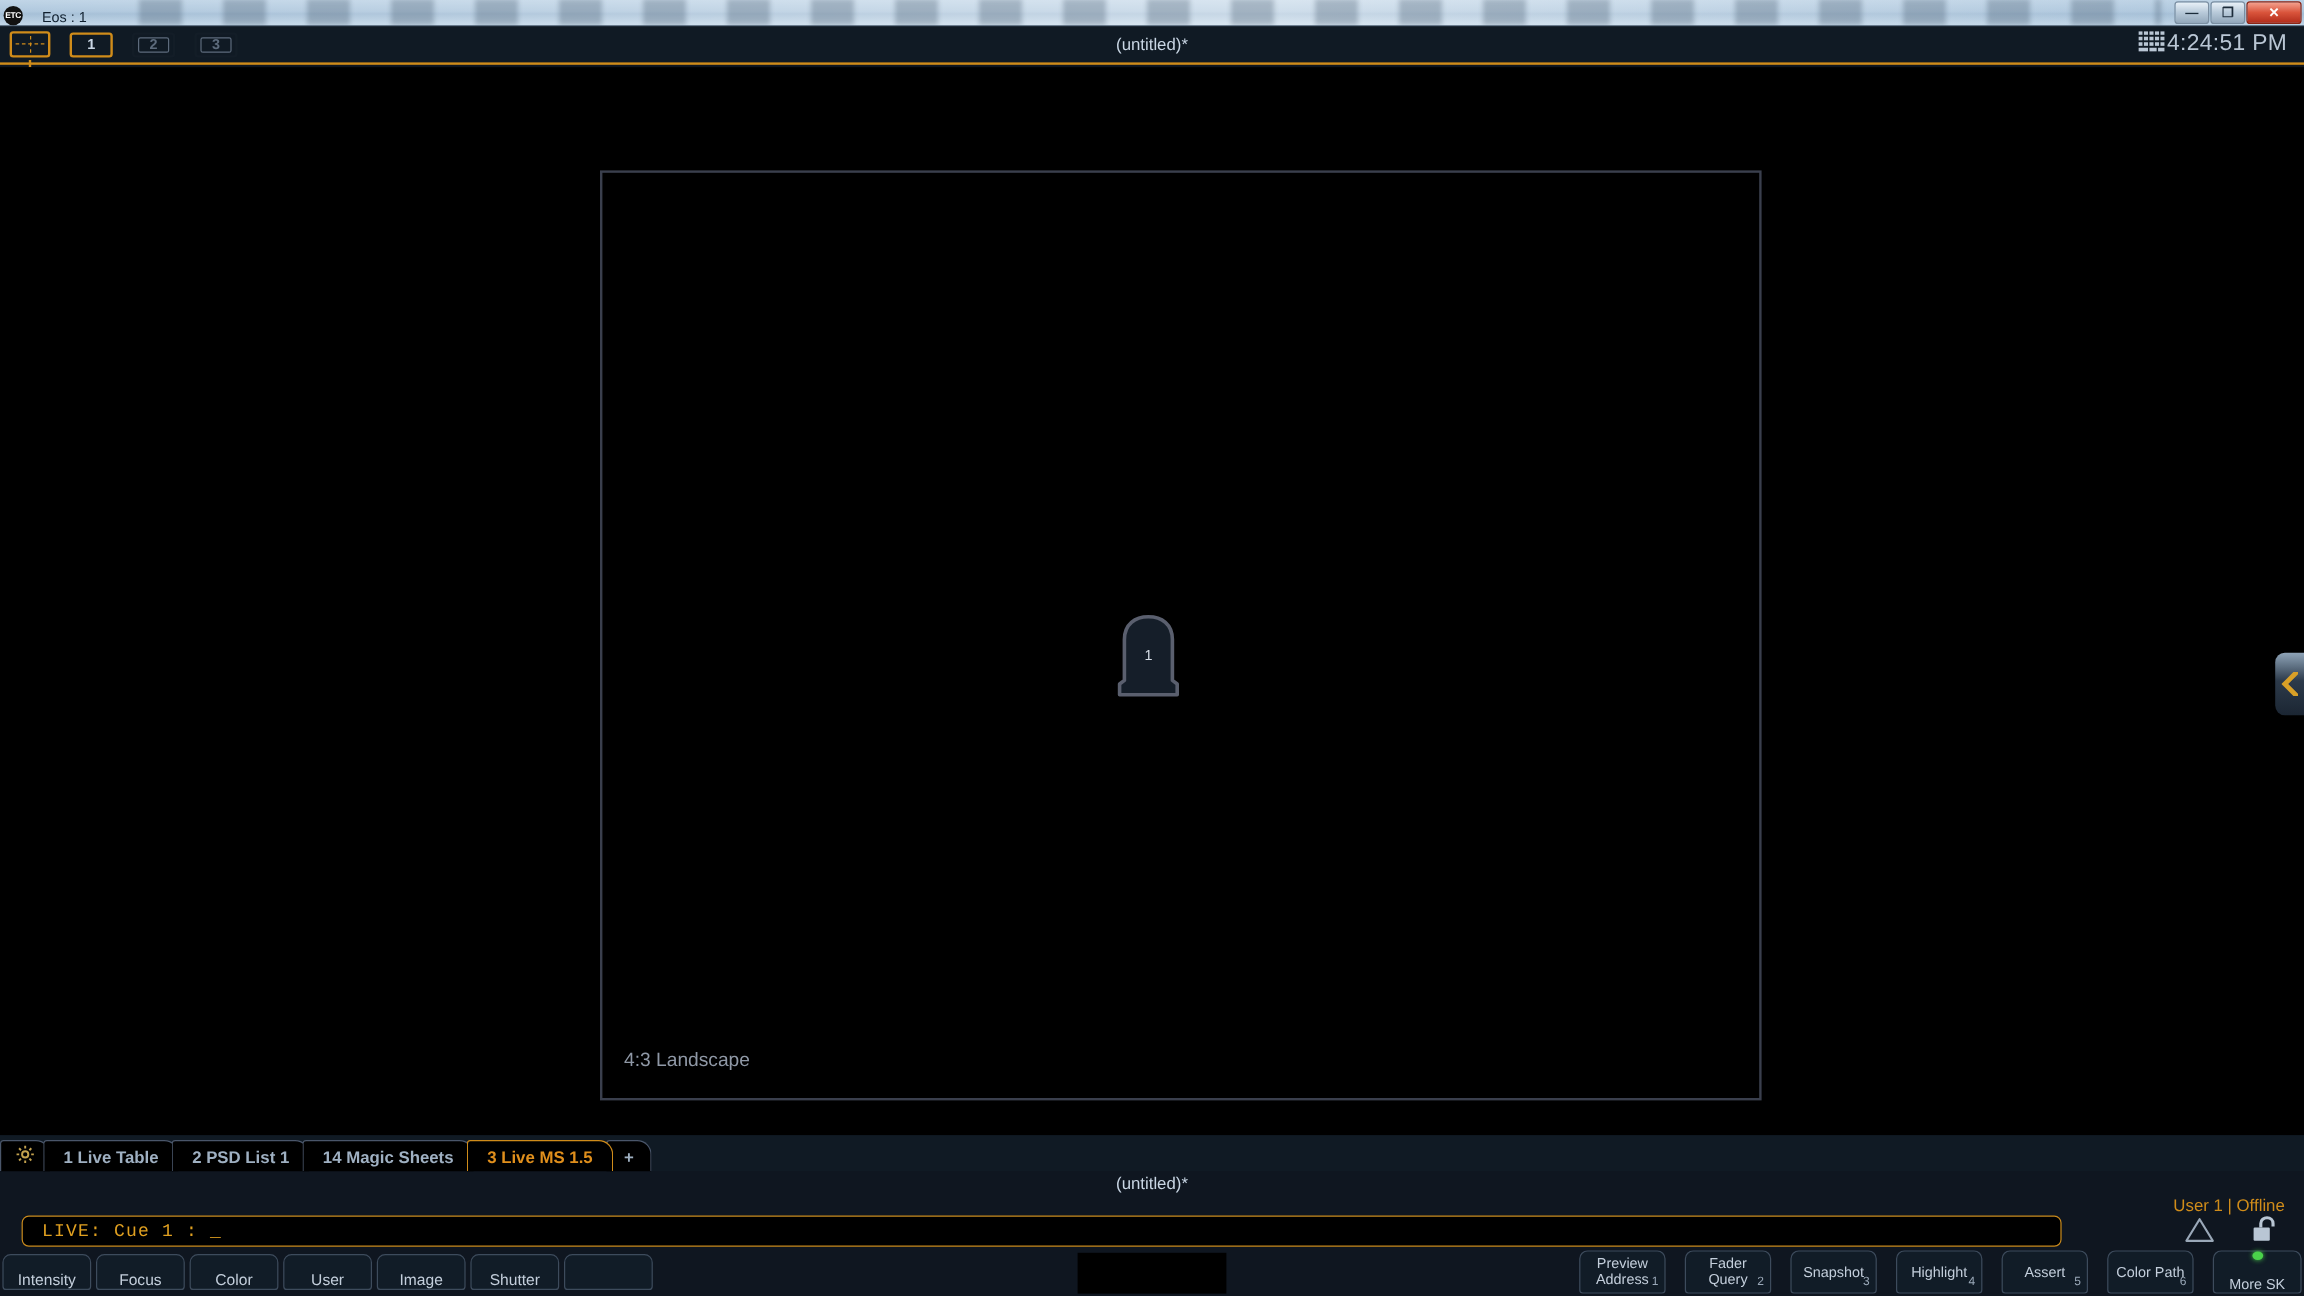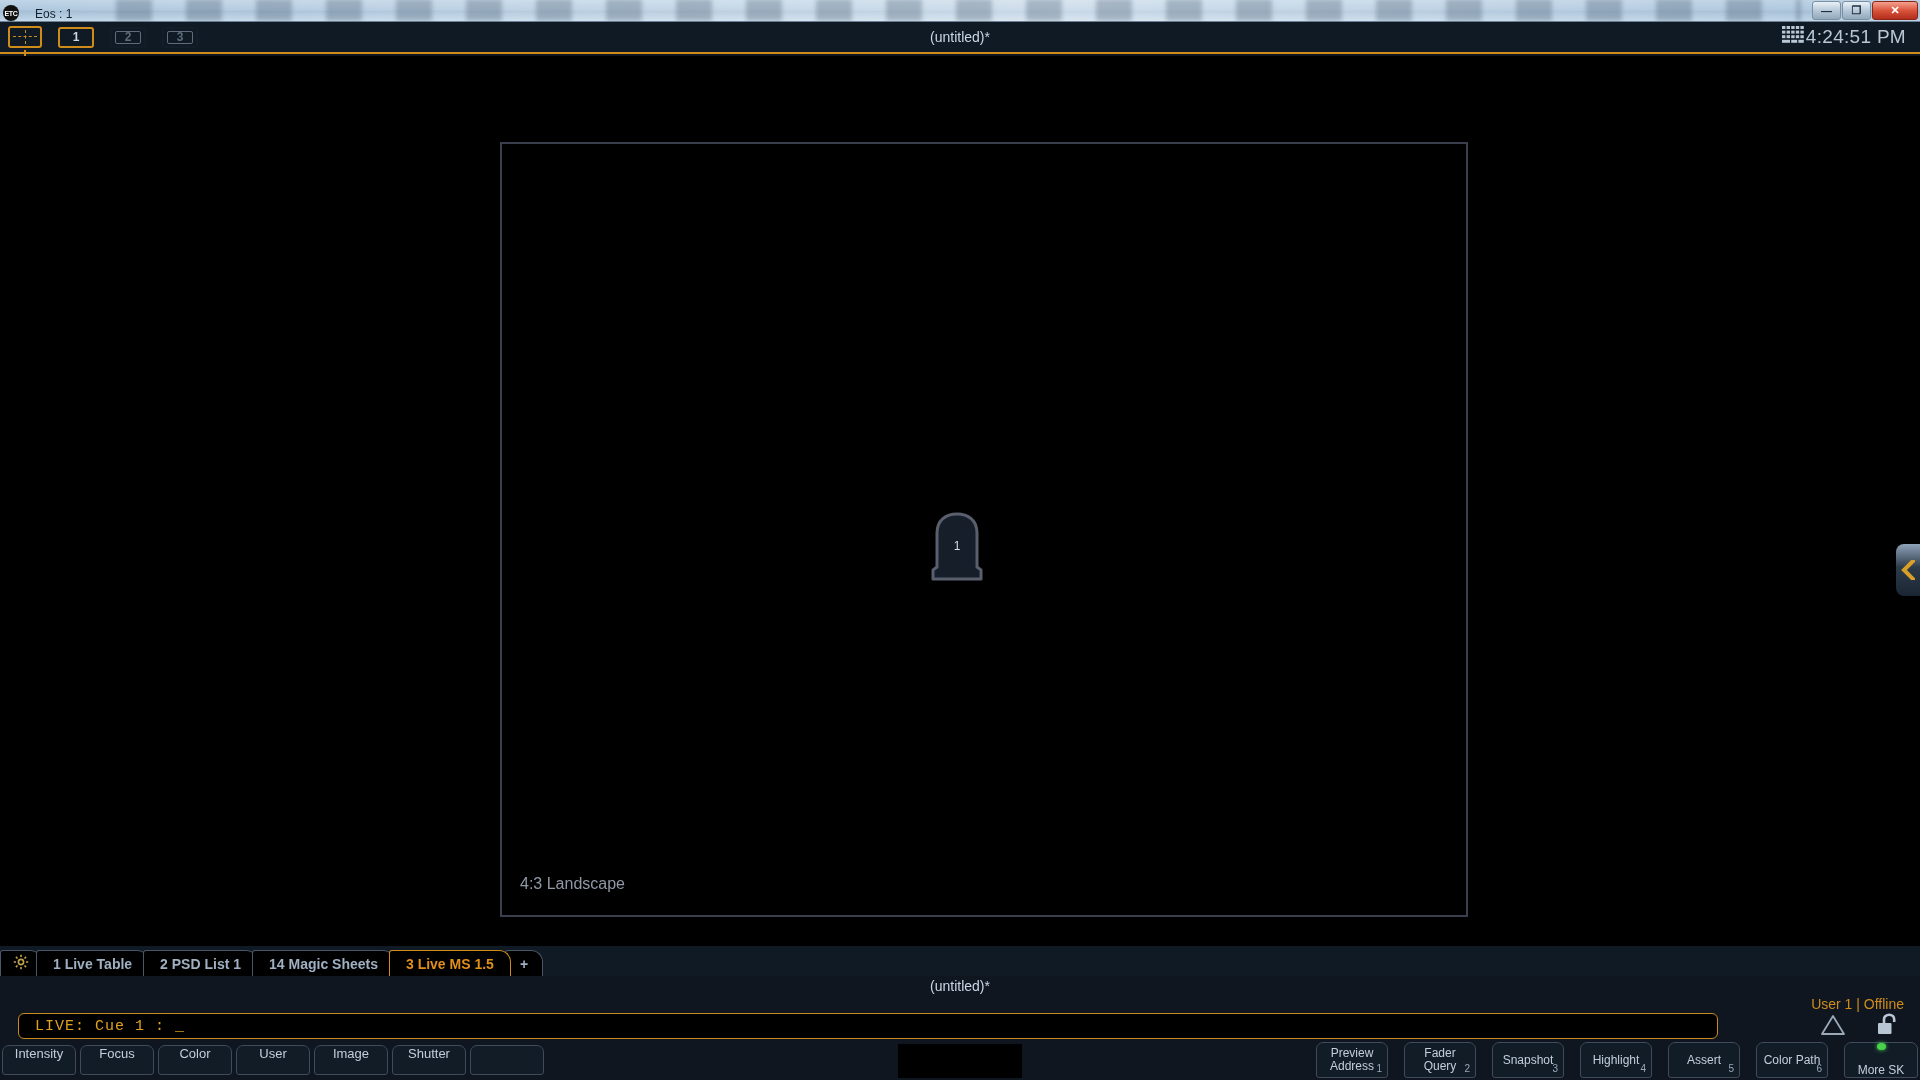--- a/index.html
+++ b/index.html
@@ -172,21 +172,21 @@
     display:flex; align-items:center; padding-left:16px;
     font-family:"Liberation Mono", monospace;
     font-size:15px; color:#e0a020; letter-spacing:1px;
   }
 
   
   .sk-left{ position:absolute; left:2px; top:1045px; display:flex; gap:4px; }
   .sk{
     height:30px; width:74px;
     background:#111c27; border:1px solid #3d4b5c; border-radius:7px 7px 3px 3px;
-    display:flex; align-items:flex-start; justify-content:center;
+    display:flex; align-items:flex-end; justify-content:center;
     font-size:13px; color:#c3cedb;
   }
   .sk.blank{ width:74px; }
 
   .black-box{
     position:absolute; left:898px; top:1044px; width:124px; height:34px;
     background:#000;
   }
 
   .sk-right{ position:absolute; right:2px; top:1042px; display:flex; gap:4px; }

